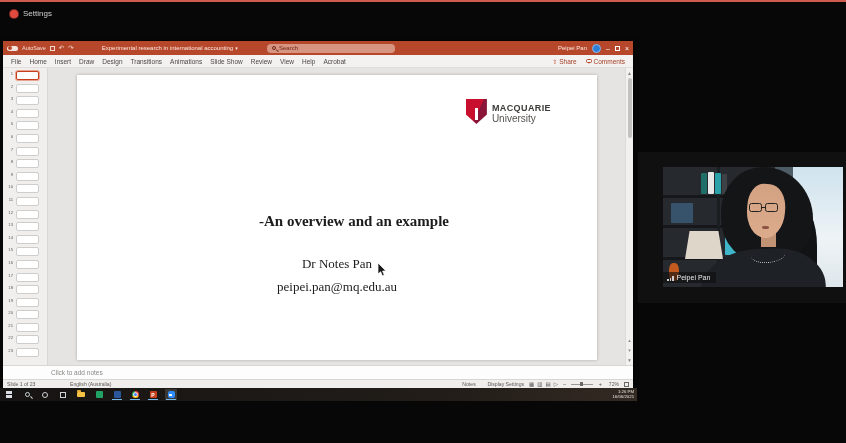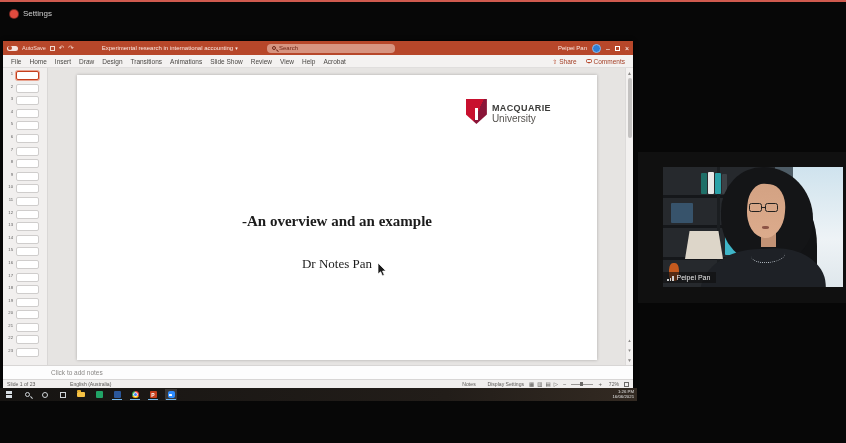--- a/index.html
+++ b/index.html
@@ -53,21 +53,21 @@
   .slide-area { position:relative; flex:1; background:#e6e4e2; }
   .slide { position:absolute; left:29px; top:7px; width:520px; height:285px; background:#fff; box-shadow:0 0 3px rgba(0,0,0,.25); }
 
   .mq-logo { position:absolute; right:46px; top:24px; display:flex; align-items:flex-end; gap:5px; }
   .mq-shield { width:21px; height:25px; background:linear-gradient(115deg,#c8102e 55%,#8a1538 55%); clip-path:polygon(0 0,100% 0,100% 62%,50% 100%,0 62%); position:relative; }
   .mq-shield::after { content:""; position:absolute; left:9px; top:9px; width:3px; height:12px; background:#fff; }
   .mq-text-top { font-size:9px; font-weight:bold; letter-spacing:.4px; color:#3a3a38; line-height:1.15; }
   .mq-text-bot { font-size:10px; color:#55524e; line-height:1.1; }
 
   .slide-title { position:absolute; top:60px; left:0; width:100%; text-align:center; font-family:"Liberation Serif", serif; font-size:21px; color:#1c1c1c; line-height:1.3; padding:0 70px; }
-  .slide-subtitle { position:absolute; top:138px; left:0; width:100%; text-align:center; font-family:"Liberation Serif", serif; font-weight:bold; font-size:15px; color:#1c1c1c; }
+  .slide-subtitle { position:absolute; top:138px; left:17px; width:100%; text-align:center; font-family:"Liberation Serif", serif; font-weight:bold; font-size:15px; color:#1c1c1c; }
   .slide-author { position:absolute; top:178px; left:0; width:100%; text-align:center; font-family:"Liberation Serif", serif; font-size:13px; color:#1c1c1c; line-height:1.75; }
   .cursor { position:absolute; left:300px; top:188px; }
 
   .scrollbar { position:absolute; right:0; top:0; width:8px; height:297px; background:#f3f1f0; border-left:1px solid #dddbda; display:flex; flex-direction:column; align-items:center; }
   .sb-arrow { font-size:5px; color:#8a8886; line-height:2; }
   .sb-thumb { width:4px; height:60px; background:#c4c2c1; border-radius:2px; }
   .sb-bottom { margin-top:auto; display:flex; flex-direction:column; align-items:center; }
 
   .notes { height:14px; background:#fdfdfd; border-top:1px solid #d8d6d5; display:flex; align-items:center; padding-left:48px; }
   .notes-text { font-size:6.5px; color:#8a8886; }
@@ -294,20 +294,21 @@
           <div class="mq-logo">
             <div class="mq-shield"></div>
             <div>
               <div class="mq-text-top">MACQUARIE</div>
               <div class="mq-text-bot">University</div>
             </div>
           </div>
           <div class="slide-subtitle">-An overview and an example</div>
           <div class="slide-author">
             <div>Dr Notes Pan</div>
+            <div>peipei.pan@mq.edu.au</div>
           </div>
           <svg class="cursor" width="9" height="14" viewBox="0 0 10 16">
             <path d="M1 0 L1 12.5 L4 10 L6 14.6 L8.2 13.7 L6.2 9.2 L10 9 Z" fill="#1a1a1a" stroke="#fff" stroke-width="0.8"></path>
           </svg>
         </div>
 
         <div class="scrollbar">
           <span class="sb-arrow">▲</span>
           <span class="sb-thumb"></span>
           <div class="sb-bottom">

